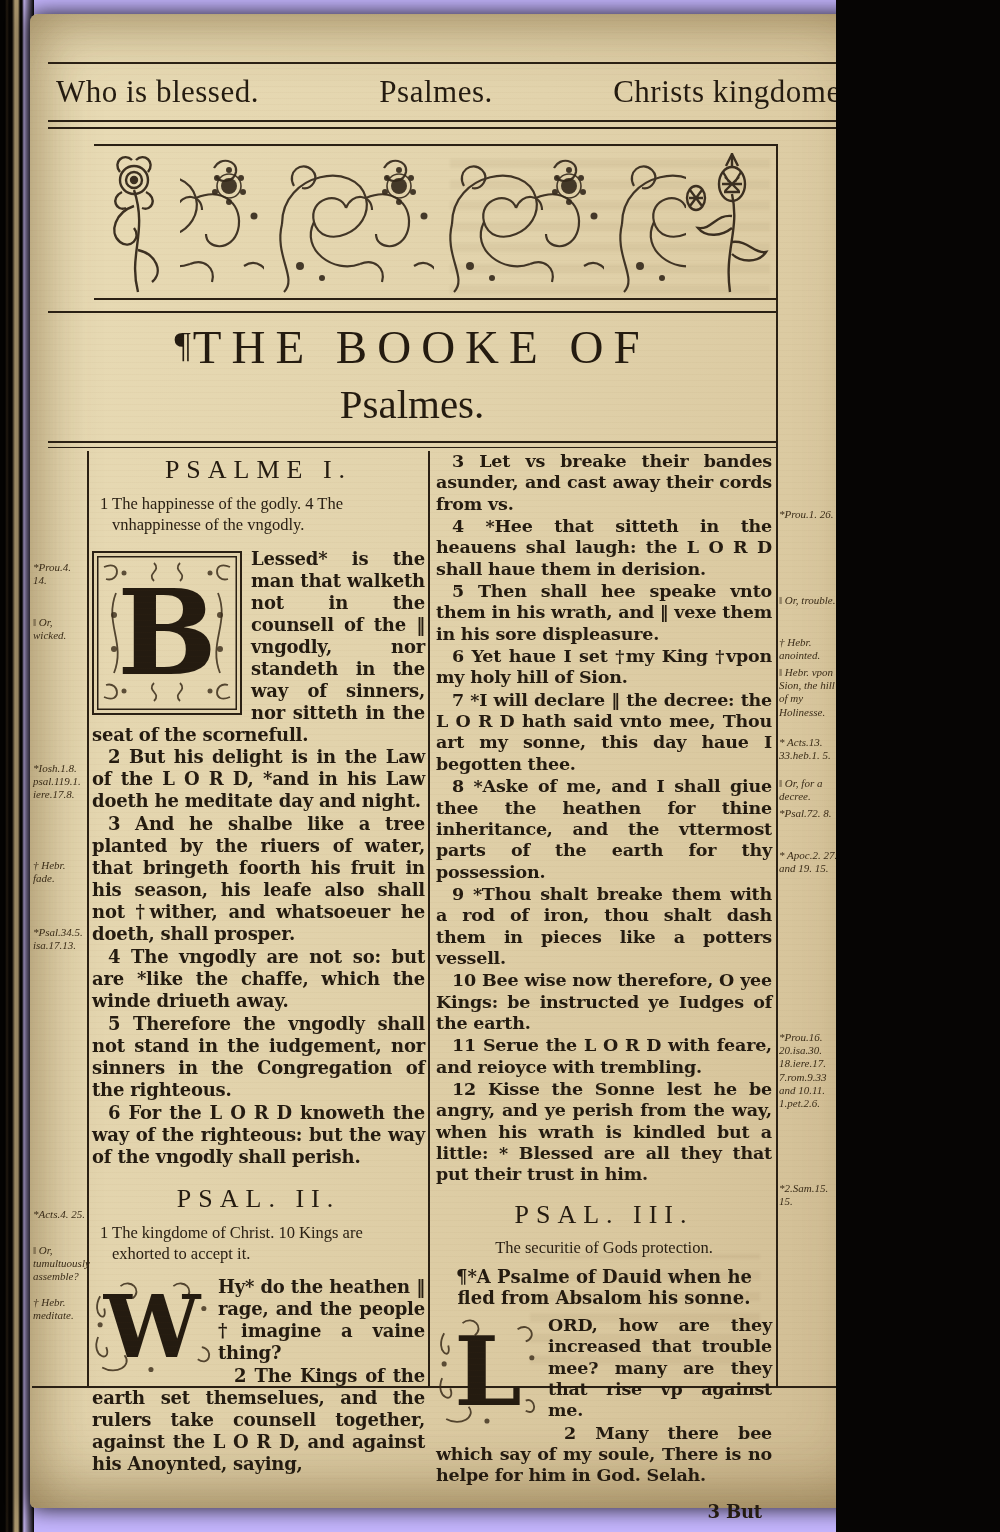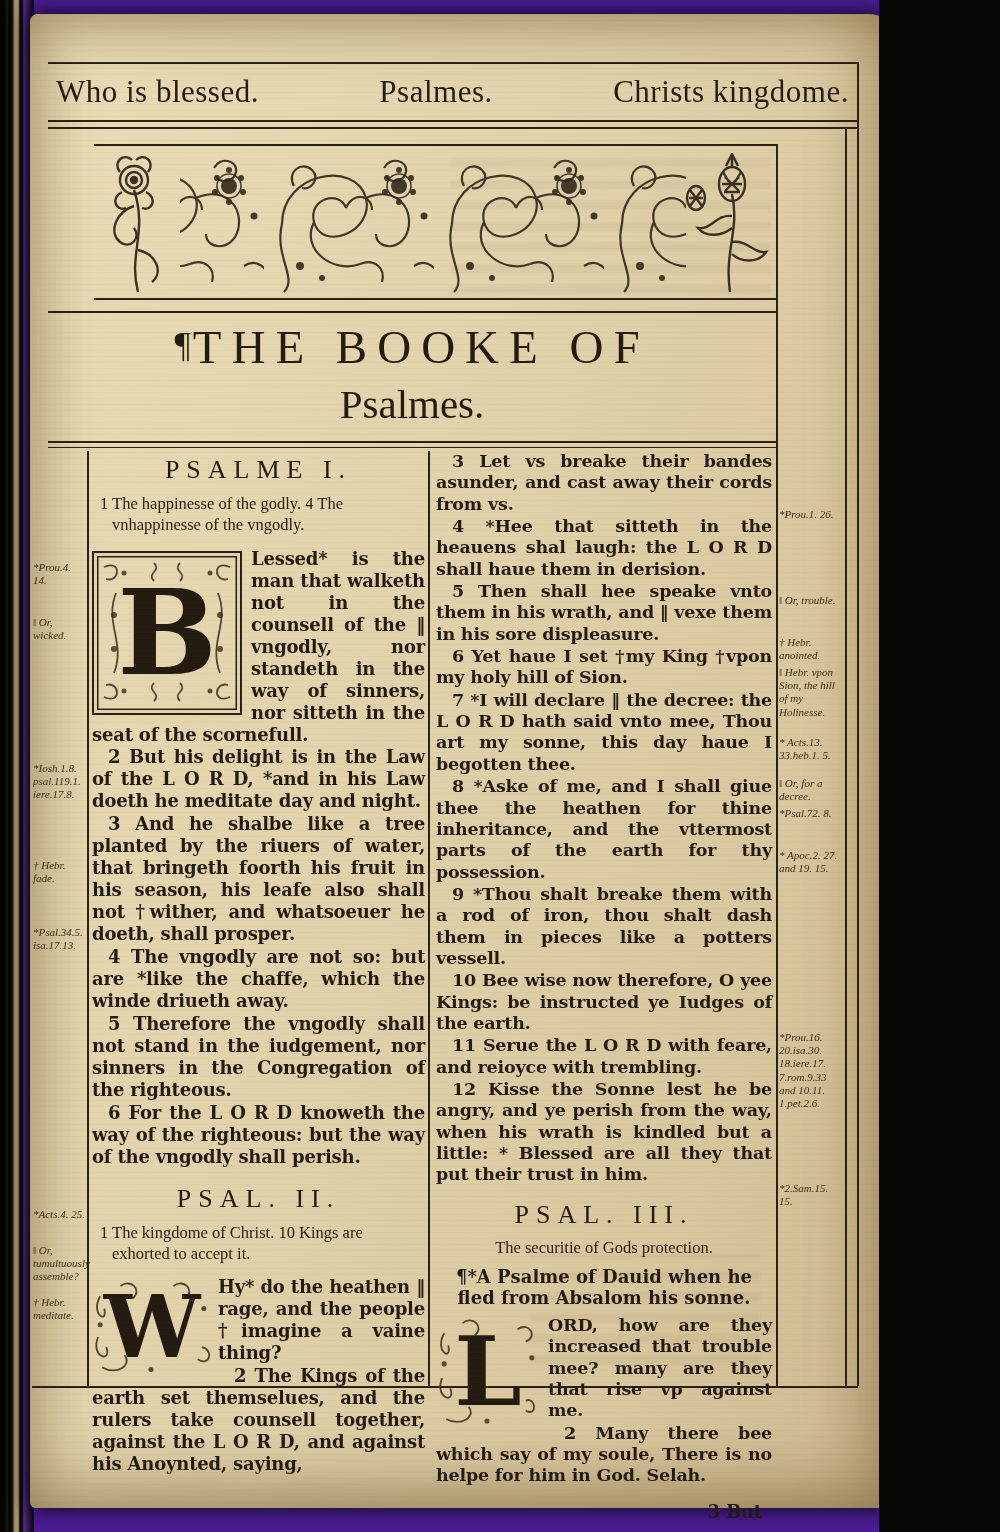--- a/index.html
+++ b/index.html
@@ -1,17 +1,17 @@
 <!DOCTYPE html>
 <html><head>
 <meta charset="utf-8">
 <style>
   html,body{margin:0;padding:0;background:#060504;}
-  .photo{position:relative;width:836px;height:1532px;background:#4c1d95;overflow:hidden;
-         font-family:"Liberation Serif", serif;padding-left:43px;}
+  .photo{position:relative;width:836px;height:1532px;background:#c4b5fd;overflow:hidden;
+         font-family:"Liberation Serif", serif;}
   
   .left-edge{position:absolute;left:0;top:0;width:34px;height:1532px;
     background:linear-gradient(90deg,#040302 0 5px,#221a10 7px,#080604 9px 12px,#a8946c 15px 18px,#0a0805 20px 22px,#8d785224 24px,#060503 34px);}
   .fore-edge{position:absolute;left:892px;top:24px;width:108px;height:1484px;
     background:repeating-linear-gradient(90deg,#cfbd94 0 3px,#ab9670 3px 5px,#dccb a 0,#dccaa2 5px 9px,#937e58 9px 11px);
     border-radius:46px 0 0 22px / 30px 0 0 16px;
     box-shadow:inset 10px 0 18px rgba(40,28,12,.55), inset -14px 0 22px rgba(5,4,3,.8);}
   .fore-edge::after{content:"";position:absolute;inset:0;border-radius:inherit;
     background:linear-gradient(180deg,rgba(6,5,4,.65) 0 8px,transparent 70px),
                linear-gradient(0deg,rgba(6,5,4,.6) 0 10px,transparent 60px);}

